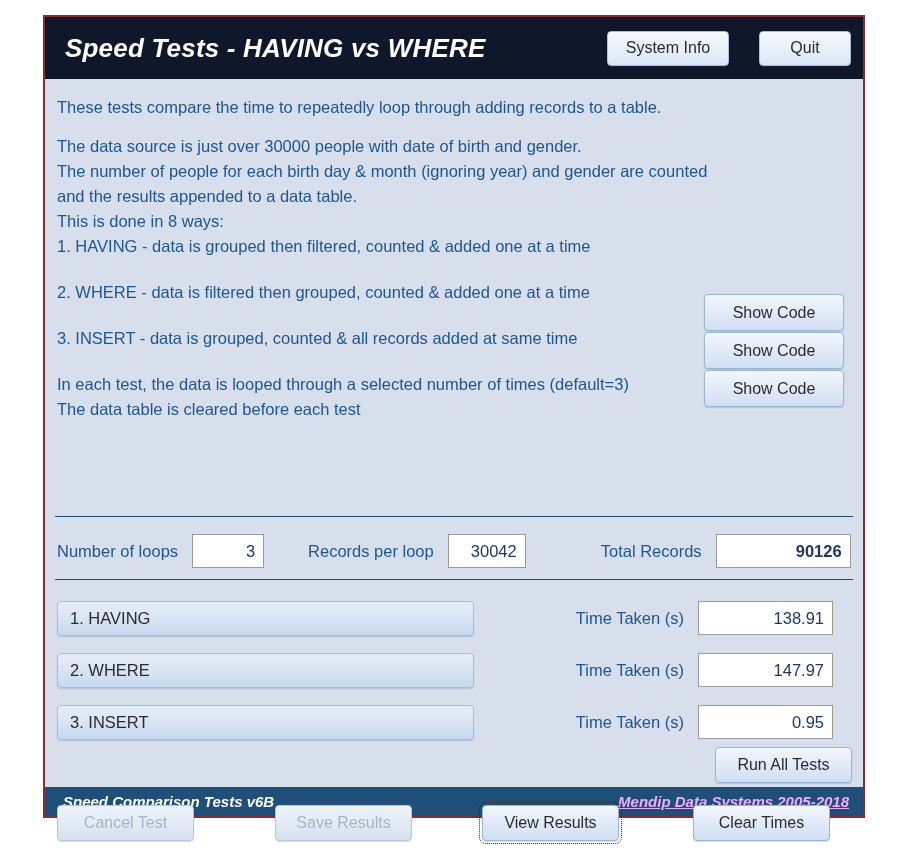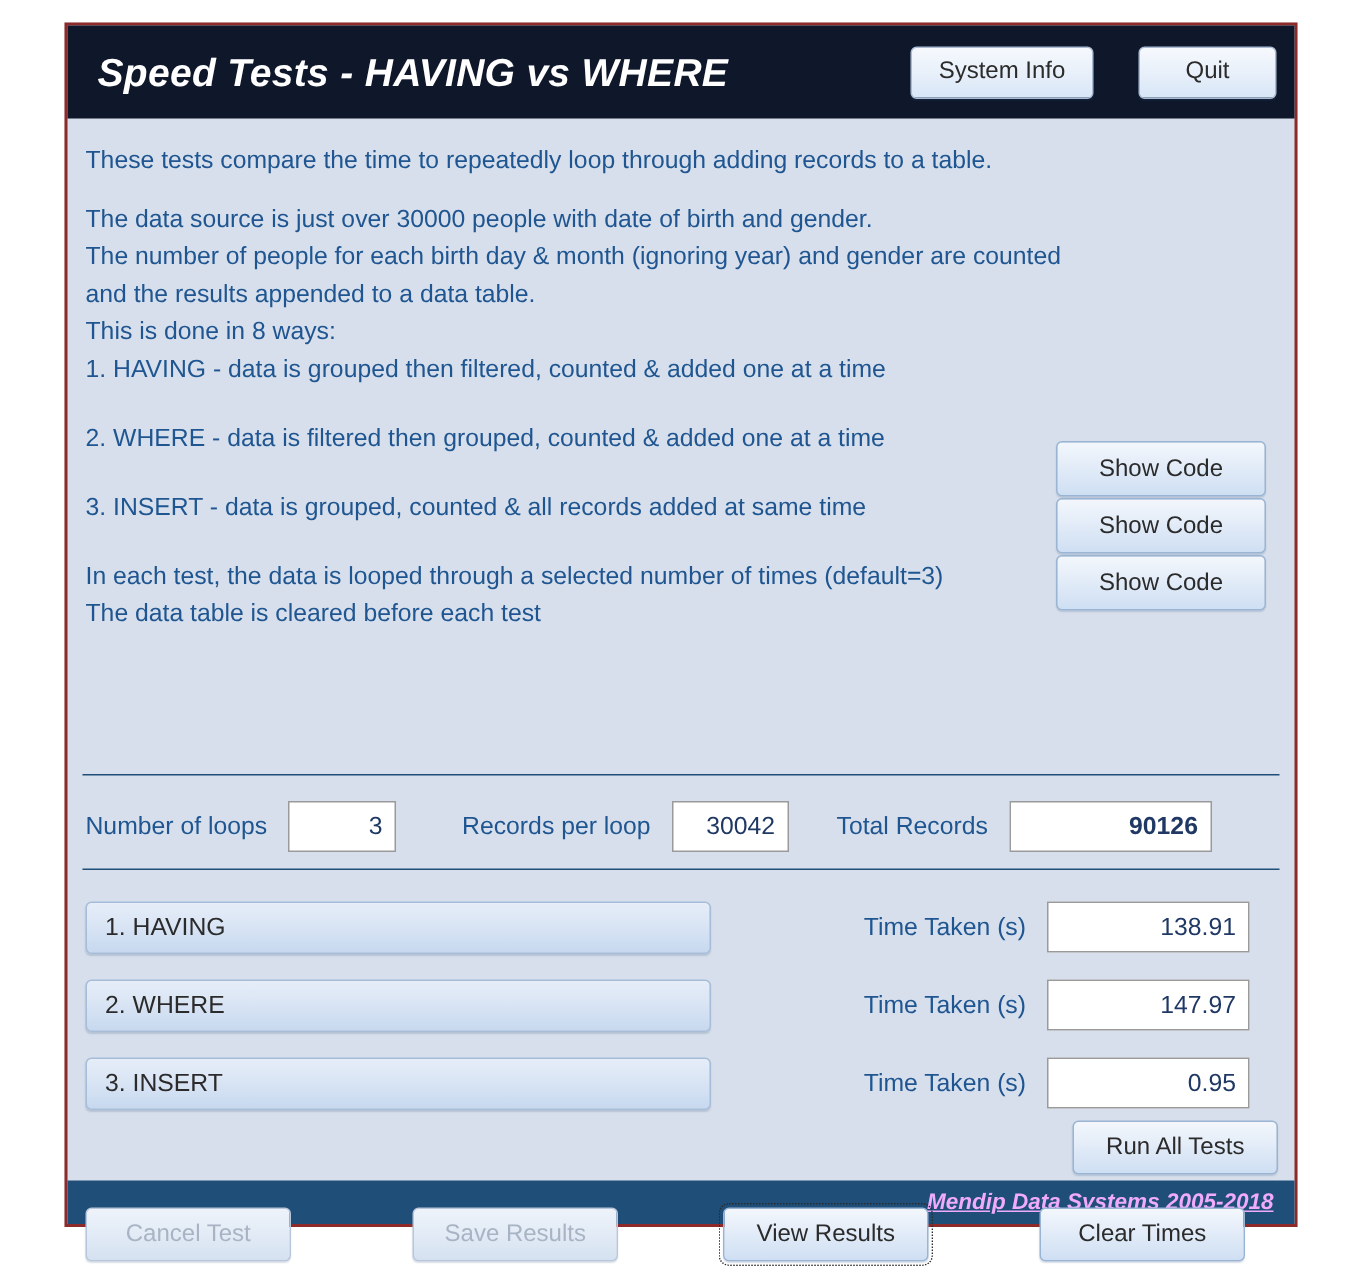--- a/index.html
+++ b/index.html
@@ -293,21 +293,21 @@
       <div class="btn show-code">Show Code</div>
     </div>
 
     <div class="sep" style="top:437px;"></div>
 
     <div class="counts-row">
       <div class="field-label">Number of loops</div>
       <div class="value-box" style="width:72px; margin-left:14px;">3</div>
       <div class="field-label" style="margin-left:44px;">Records per loop</div>
       <div class="value-box" style="width:78px; margin-left:14px;">30042</div>
-      <div class="field-label" style="margin-left:32px;">Total Records</div>
+      <div class="field-label" style="margin-left:75px;">Total Records</div>
       <div class="value-box bold" style="width:135px; margin-left:14px;">90126</div>
     </div>
 
     <div class="sep" style="top:500px;"></div>
 
     <div class="tests">
       <div class="test-row">
         <div class="btn test-btn">1.  HAVING</div>
         <div class="time-label">Time Taken (s)</div>
         <div class="value-box time-box">138.91</div>
@@ -336,17 +336,18 @@
       <div class="btn action-btn disabled">Save Results</div>
       <div class="act-spacer-2"></div>
       <div class="btn action-btn focused">View Results</div>
       <div class="act-spacer-3"></div>
       <div class="btn action-btn">Clear Times</div>
     </div>
 
   </div>
 
   <div class="form-footer">
+    <div class="footer-left">Speed Comparison Tests   v6B</div>
     <div class="footer-spacer"></div>
     <div class="footer-link">Mendip Data Systems 2005-2018</div>
   </div>
 
 </div>
 
 </body></html>

